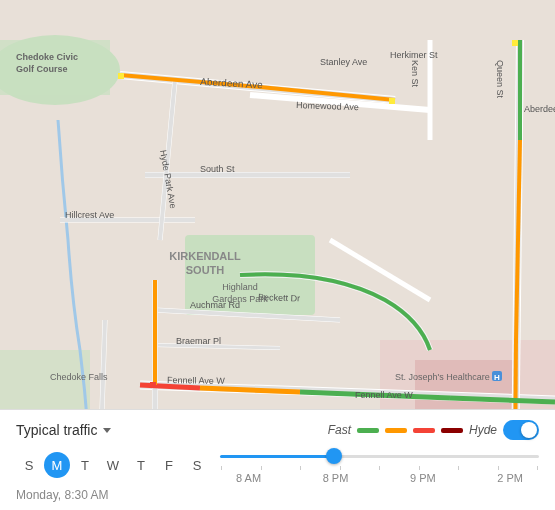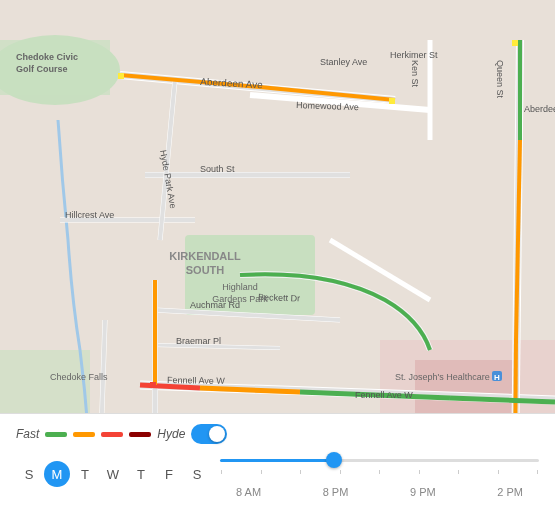--- a/index.html
+++ b/index.html
@@ -170,21 +170,21 @@
       background: #2196F3;
       cursor: pointer;
       box-shadow: 0 1px 3px rgba(0,0,0,0.3);
     }
 
     .time-labels {
       display: flex;
       justify-content: space-between;
       font-size: 11px;
       color: #888;
-      margin-top: 12px;
+      margin-top: 2px;
       padding: 0 16px;
     }
 
     .panel-row3 {
       font-size: 12px;
       color: #888;
       margin-top: 2px;
     }
 
     
@@ -321,20 +321,24 @@
     <text x="148" y="382" font-size="8" fill="#555" font-family="Arial">Hillfield</text>
     <text x="142" y="392" font-size="8" fill="#555" font-family="Arial">Strathallan College</text>
     <circle cx="220" cy="387" r="5" fill="#888"></circle>
     <text x="218" y="391" font-size="8" fill="white" font-family="Arial">i</text>
 
     <text x="524" y="72" font-size="9" fill="#555" font-family="Arial">Aberdeen</text>
   </svg>
 
   <div class="traffic-panel">
     <div class="panel-row1">
+      <button class="typical-traffic-btn">
+        <span>Typical traffic</span>
+        <span class="chevron-down"></span>
+      </button>
       <div class="legend">
         <span>Fast</span>
         <div class="legend-bar bar-fast"></div>
         <div class="legend-bar bar-medium"></div>
         <div class="legend-bar bar-slow-med"></div>
         <div class="legend-bar bar-slow"></div>
         <span>Hyde</span>
         <label class="toggle-switch">
 
           <span class="toggle-slider"></span>
@@ -369,15 +373,18 @@
         </div>
         <div class="time-labels">
           <span>8 AM</span>
           <span>8 PM</span>
           <span>9 PM</span>
           <span>2 PM</span>
         </div>
       </div>
     </div>
 
+    <div class="panel-row3">
+      <span>Monday, 8:30 AM</span>
+    </div>
   </div>
 
 </div>
 
 </body></html>

